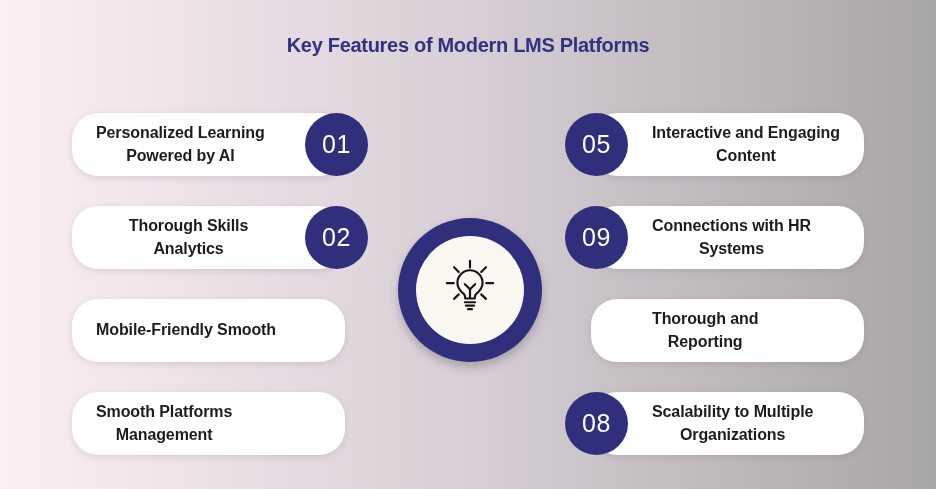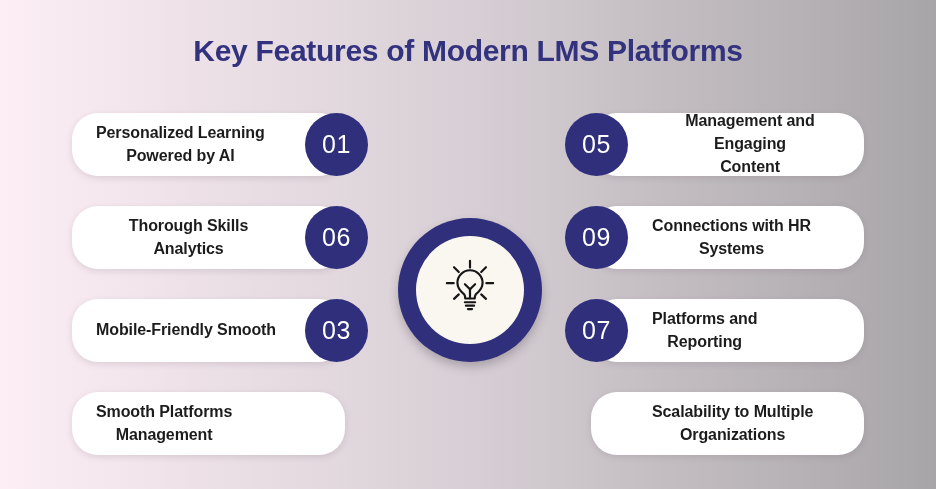--- a/index.html
+++ b/index.html
@@ -10,21 +10,21 @@
   }
   .canvas {
     position: relative; width: 936px; height: 489px; overflow: hidden;
     background: linear-gradient(90deg,
       var(--background_left) 0%,
       var(--background_mid) 50%,
       var(--background_right) 100%);
   }
   h1.title {
     position: absolute; top: 34px; left: 0; width: 100%; margin: 0;
-    text-align: center; font-size: 30px; font-weight: 700;
+    text-align: center; font-size: 20px; font-weight: 700;
     letter-spacing: -0.3px; color: var(--title_text);
   }
   .col { position: absolute; top: 113px; display: flex; flex-direction: column; gap: 30px; }
   .col.left  { left: 72px;  width: 296px; }
   .col.right { left: 565px; width: 299px; }
   .row { position: relative; height: 63px; }
   .card {
     position: absolute; top: 0; height: 63px; width: 273px;
     background: var(--card_background); border-radius: 26px;
     display: flex; align-items: center; box-sizing: border-box;
@@ -68,67 +68,66 @@
       <span class="label">Personalized Learning
 Powered by AI</span>
     </div>
     <div class="num">01</div>
   </div>
 
   <div class="row">
     <div class="card">
       <span class="label">Thorough Skills Analytics</span>
     </div>
-    <div class="num">06</div>
+    <div class="num">02</div>
   </div>
 
   <div class="row">
     <div class="card">
       <span class="label">Mobile-Friendly Smooth</span>
     </div>
-    <div class="num">03</div>
   </div>
 
   <div class="row">
     <div class="card">
       <span class="label">Smooth Platforms
 Management</span>
     </div>
   </div>
 </div>
   <div class="col right" id="col-right">
   <div class="row">
     <div class="card">
-      <span class="label">Management and Engaging
+      <span class="label">Interactive and Engaging
 Content</span>
     </div>
     <div class="num">05</div>
   </div>
 
   <div class="row">
     <div class="card">
       <span class="label">Connections with HR
 Systems</span>
     </div>
     <div class="num">09</div>
   </div>
 
   <div class="row">
     <div class="card">
-      <span class="label">Platforms and
+      <span class="label">Thorough and
 Reporting</span>
     </div>
-    <div class="num">07</div>
   </div>
 
   <div class="row">
     <div class="card">
       <span class="label">Scalability to Multiple
 Organizations</span>
     </div>
+    <div class="num">08</div>
   </div>
 </div>
 
   <div class="badge">
     <div class="badge-inner">
       <svg class="bulb" viewBox="0 0 100 100" fill="none" stroke="#161616" stroke-width="3.2" stroke-linecap="round" stroke-linejoin="round">
 
         <path d="M 41.5 56.5 C 35 51.5 31.5 46 31.5 39.5 A 18.5 18.5 0 1 1 68.5 39.5 C 68.5 46 65 51.5 58.5 56.5 C 57.5 58 57 60 57 62.5 L 43 62.5 C 43 60 42.5 58 41.5 56.5 Z"></path>
 
         <path d="M 50 62 L 50 49"></path>

